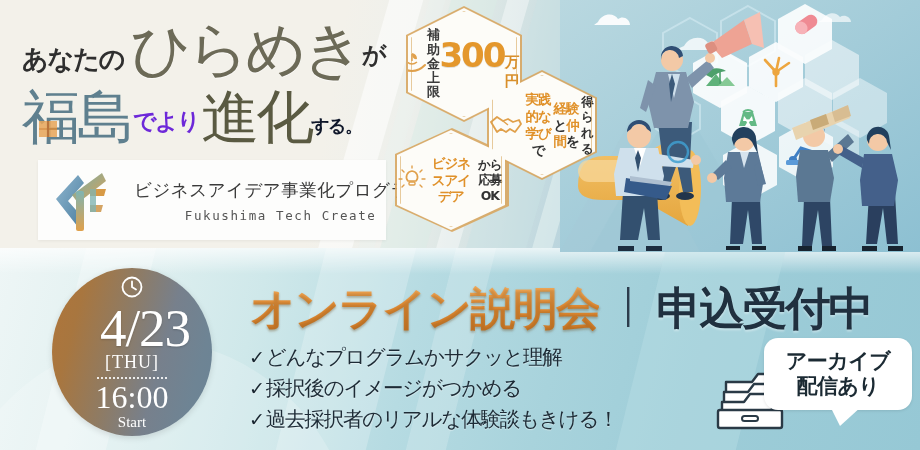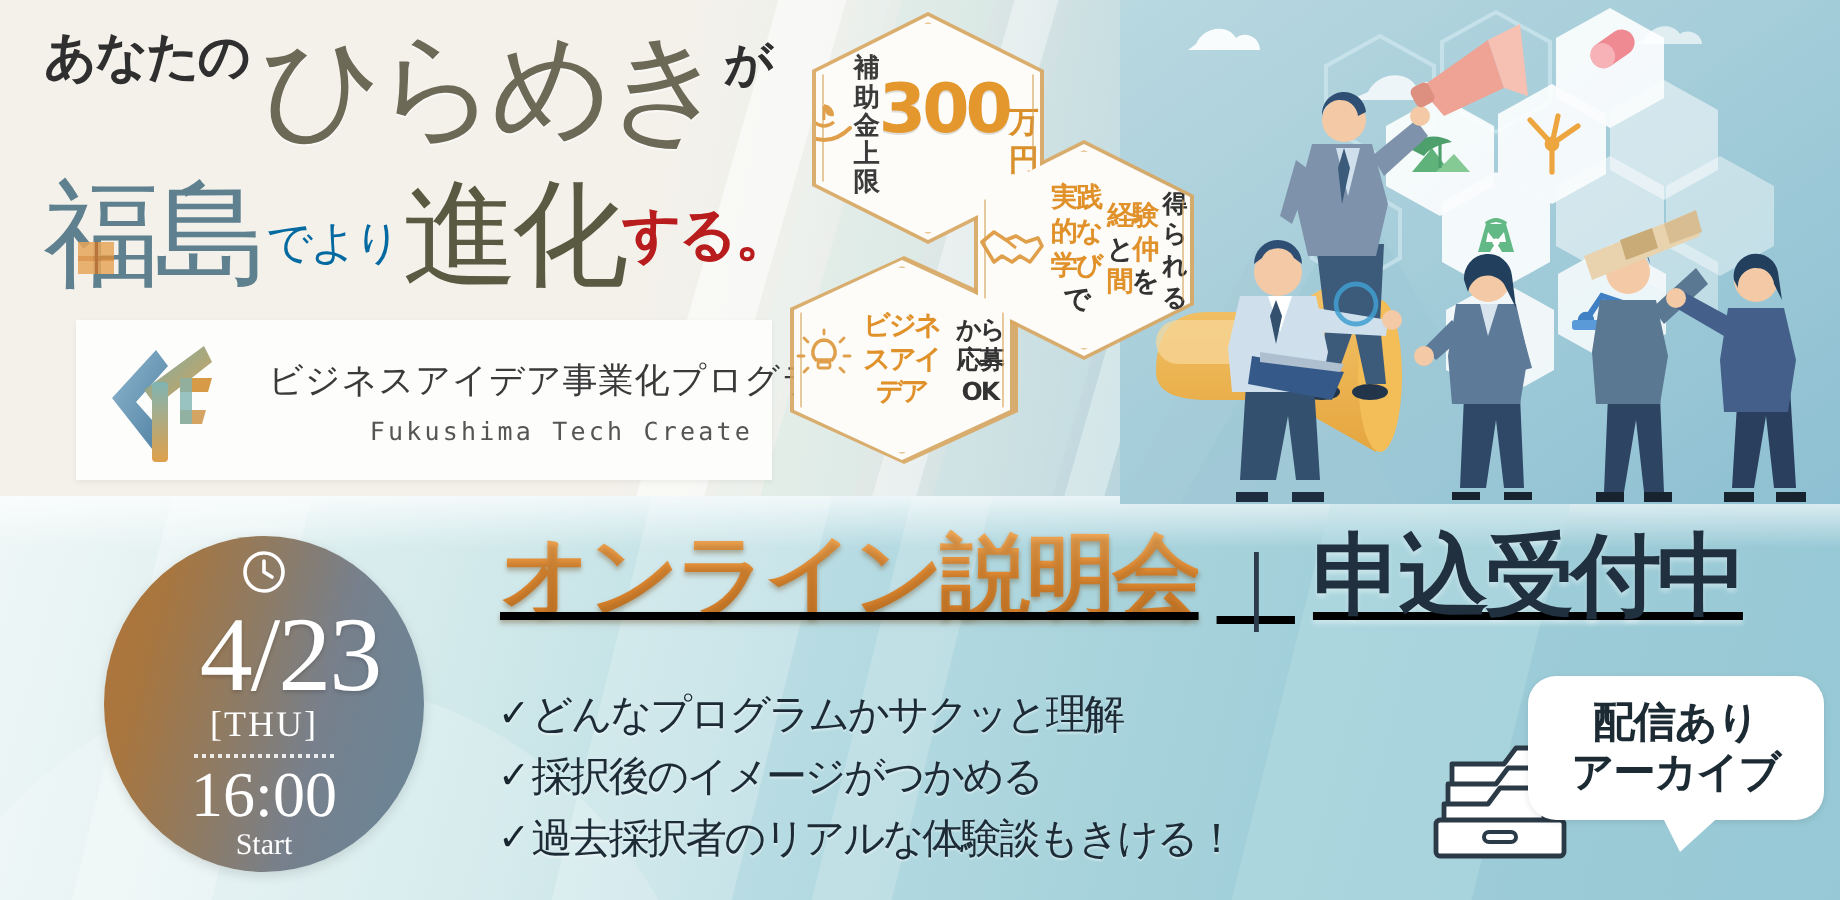--- a/index.html
+++ b/index.html
@@ -60,21 +60,21 @@
   .top-fade {
     position:absolute; left:0; top:0; width:920px; height:26px;
     background: linear-gradient(180deg, rgba(255,255,255,.75), rgba(255,255,255,0));
   }
 
   
   .catch {
     position: absolute; left: 22px; top: 16px; width: 420px;
     z-index: 12;
   }
-  .catch-l1 { display:flex; height: 62px; }
+  .catch-l1 { display:flex; align-items: flex-end; height: 62px; }
   .c-small {
     font-family: "DejaVu Sans", sans-serif;
     font-weight: 700; font-size: 26px; color: #2f2f2f;
     letter-spacing: -1px; line-height: 1; padding-bottom: 6px;
   }
   .c-brush {
     font-family: "DejaVu Serif", serif;
     font-size: 60px; line-height: .95; font-weight: 400;
     color: #6c6a57;
     letter-spacing: -4px; padding: 0 2px 0 6px;
@@ -96,31 +96,31 @@
     content:""; position:absolute; left:17px; bottom:9px;
     width: 18px; height: 16px;
     background:
       linear-gradient(90deg, transparent 46%, #c9722e 46%, #c9722e 56%, transparent 56%),
       linear-gradient(180deg, transparent 44%, #d98b3a 44%, #d98b3a 58%, transparent 58%),
       #e8a65a;
     opacity:.85;
   }
   .c-deyori {
     font-family: "DejaVu Sans", sans-serif;
-    font-weight: 400; font-size: 23px; color: #0369a1;
+    font-weight: 700; font-size: 23px; color: #6d28d9;
     padding: 0 2px 9px 1px; letter-spacing: -1.5px;
   }
   .c-shinka {
     font-family: "DejaVu Serif", serif;
     font-size: 58px; line-height: 1; color: #5a5a42;
     letter-spacing: -3px; font-weight: 400;
   }
   .c-suru {
     font-family: "DejaVu Sans", sans-serif;
-    font-weight: 700; font-size: 29px; color: #b91c1c;
+    font-weight: 700; font-size: 18px; color: #0f172a;
     padding-bottom: 8px; letter-spacing: -1.5px;
   }
 
   
   .logobar {
     position: absolute; left: 38px; top: 160px;
     width: 348px; height: 80px;
     background: #fdfdfc;
     display: flex; align-items: center;
     box-shadow: 0 1px 3px rgba(0,0,0,.06);
@@ -189,24 +189,23 @@
   }
   .d-clock { margin-top: 2px; margin-bottom: 1px; }
   .d-date { font-family: "Liberation Serif", serif; font-size: 53px; line-height: .92; letter-spacing:-1px; text-shadow: 0 1px 2px rgba(0,0,0,.18); margin-left: 26px;}
   .d-dow { font-family: "Liberation Serif", serif; font-size: 18px; letter-spacing: 1px; margin-top: -1px;}
   .d-sep { width: 70px; border-top: 2px dotted rgba(255,255,255,.85); margin: 4px 0 2px;}
   .d-time { font-family: "Liberation Serif", serif; font-size: 32px; letter-spacing: 0px; line-height:1.05;}
   .d-start { font-family: "Liberation Serif", serif; font-size: 15px; margin-top: 0px;}
 
   
   .bh {
-    position:absolute; left: 250px; top: 265px; z-index: 16;
-    display:flex; align-items: flex-start;
+    position:absolute; left: 250px; top: 276px; z-index: 16;
+    display:flex; align-items: flex-end;
     white-space: nowrap;
-    text-decoration: underline;
   }
   .bh-or {
     font-family: "DejaVu Serif", serif; font-weight: 700;
     font-size: 45px; letter-spacing: -2px; line-height:1;
     color: #e08a33;
     background: linear-gradient(180deg,#f0a959 0%, #e08a33 45%, #cf7a26 100%);
     -webkit-background-clip: text; background-clip: text;
     -webkit-text-fill-color: transparent;
     text-shadow: 0 2px 2px rgba(90,60,20,.18);
     filter: drop-shadow(0 1px 1px rgba(120,80,30,.25));
@@ -587,18 +586,18 @@
         <g fill="#ffffff" stroke="#2a3a46" stroke-width="2.4" stroke-linejoin="round">
           <path d="M14 24 h26 l6 -8 h18 v36 h-50z"></path>
           <path d="M12 34 h24 l6 -8 h20 v30 h-50z"></path>
           <path d="M10 44 h22 l6 -8 h22 v26 h-50z"></path>
           <rect x="6" y="52" width="64" height="18" rx="2"></rect>
         </g>
         <rect x="30" y="58" width="16" height="5" rx="2.5" fill="#ffffff" stroke="#2a3a46" stroke-width="2"></rect>
       </svg>
     </div>
     <div class="bubble">
+      <div class="bub-t">アーカイブ</div>
       <div class="bub-t">配信あり</div>
-      <div class="bub-t">アーカイブ</div>
     </div>
   </div>
 
 </div>
 
 </body></html>

